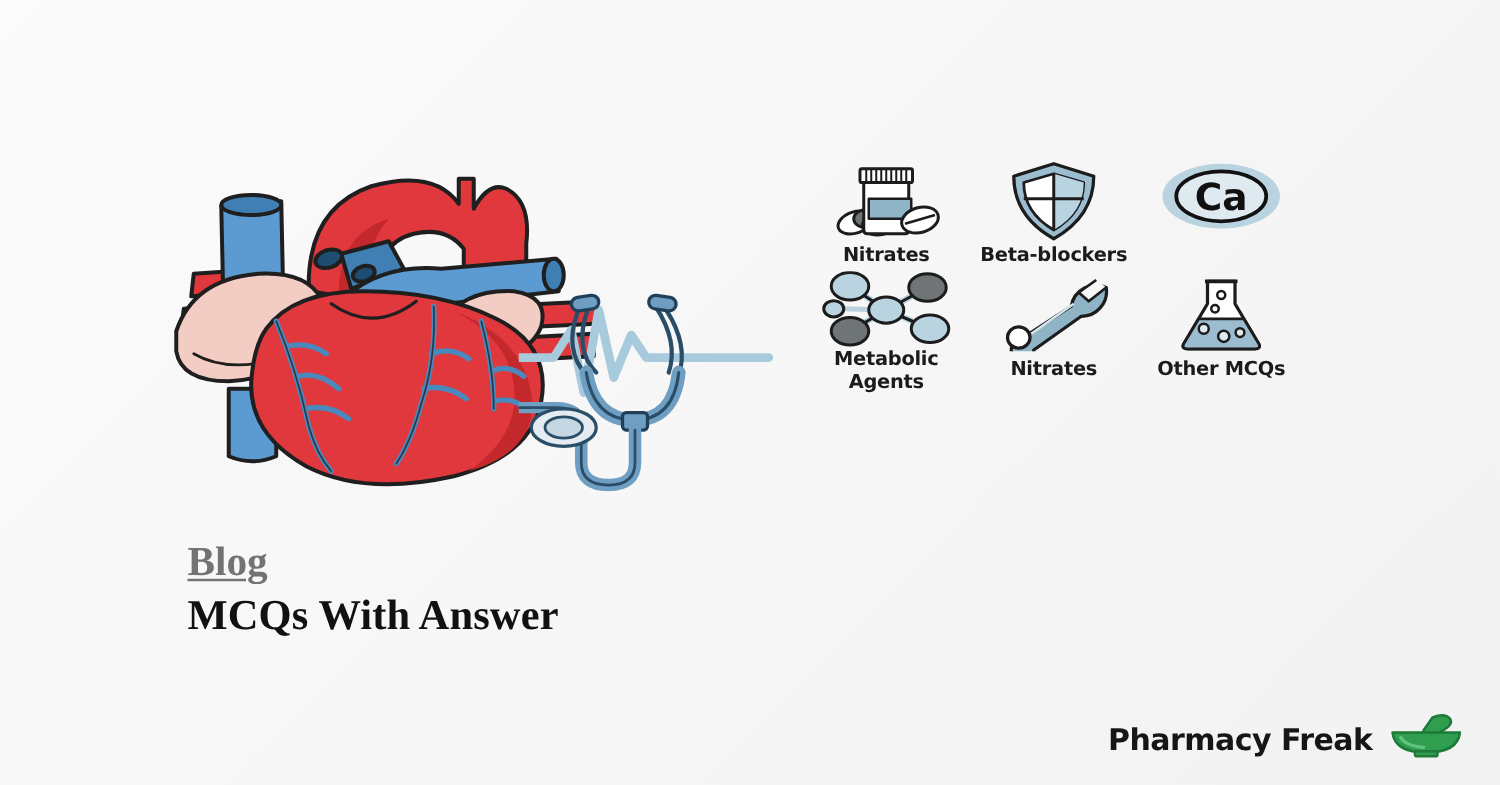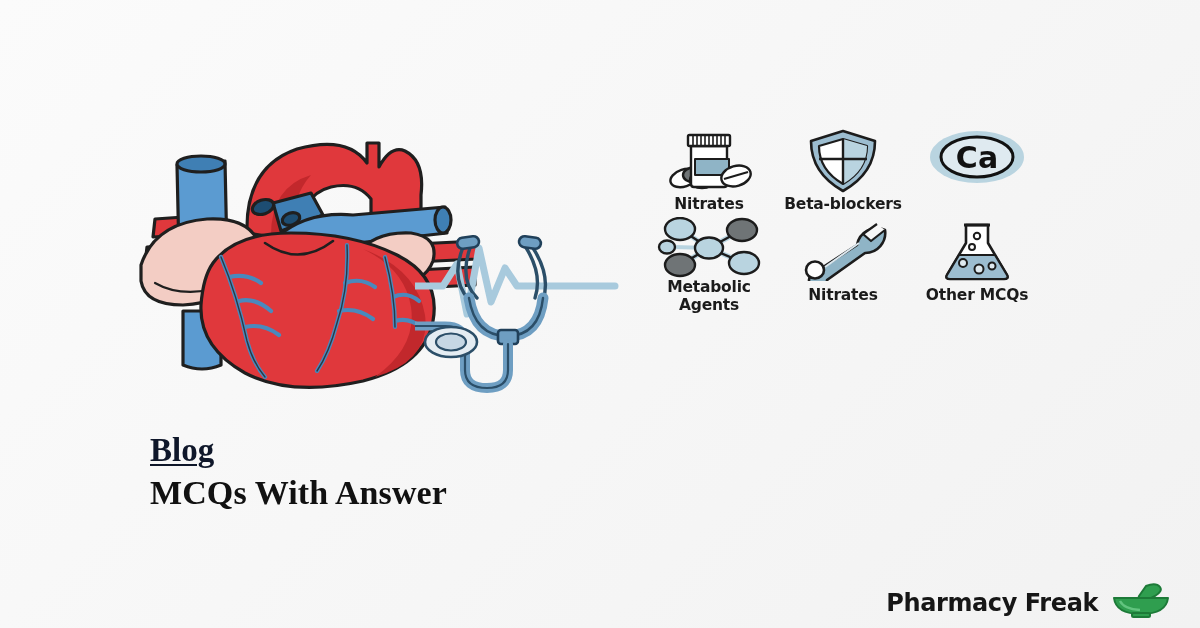--- a/index.html
+++ b/index.html
@@ -87,21 +87,21 @@
     left: 150px;
     top: 434px;
     width: 1070px;
   }
 
   .blog-link {
     display: inline-block;
     font-family: "Liberation Serif", serif;
     font-size: 33px;
     font-weight: 700;
-    color: #0f172a;
+    color: #737373;
     text-decoration: underline;
     text-underline-offset: 3px;
     text-decoration-thickness: 2px;
     line-height: 1.0;
     letter-spacing: 0px;
   }
 
   .post-title {
     margin-top: 6px;
     font-family: "Liberation Serif", serif;
@@ -113,21 +113,21 @@
     white-space: nowrap;
     width: 1070px;
     overflow: hidden;
   }
   .post-title .t-line2 { display: block; }
 
   
   .brand {
     position: absolute;
     right: 28px;
-    bottom: 4px;
+    bottom: 15px;
     display: flex;
     align-items: center;
     gap: 12px;
   }
 
   .brand-name {
     font-family: "DejaVu Sans", sans-serif;
     font-size: 24px;
     font-weight: 700;
     color: #161616;

